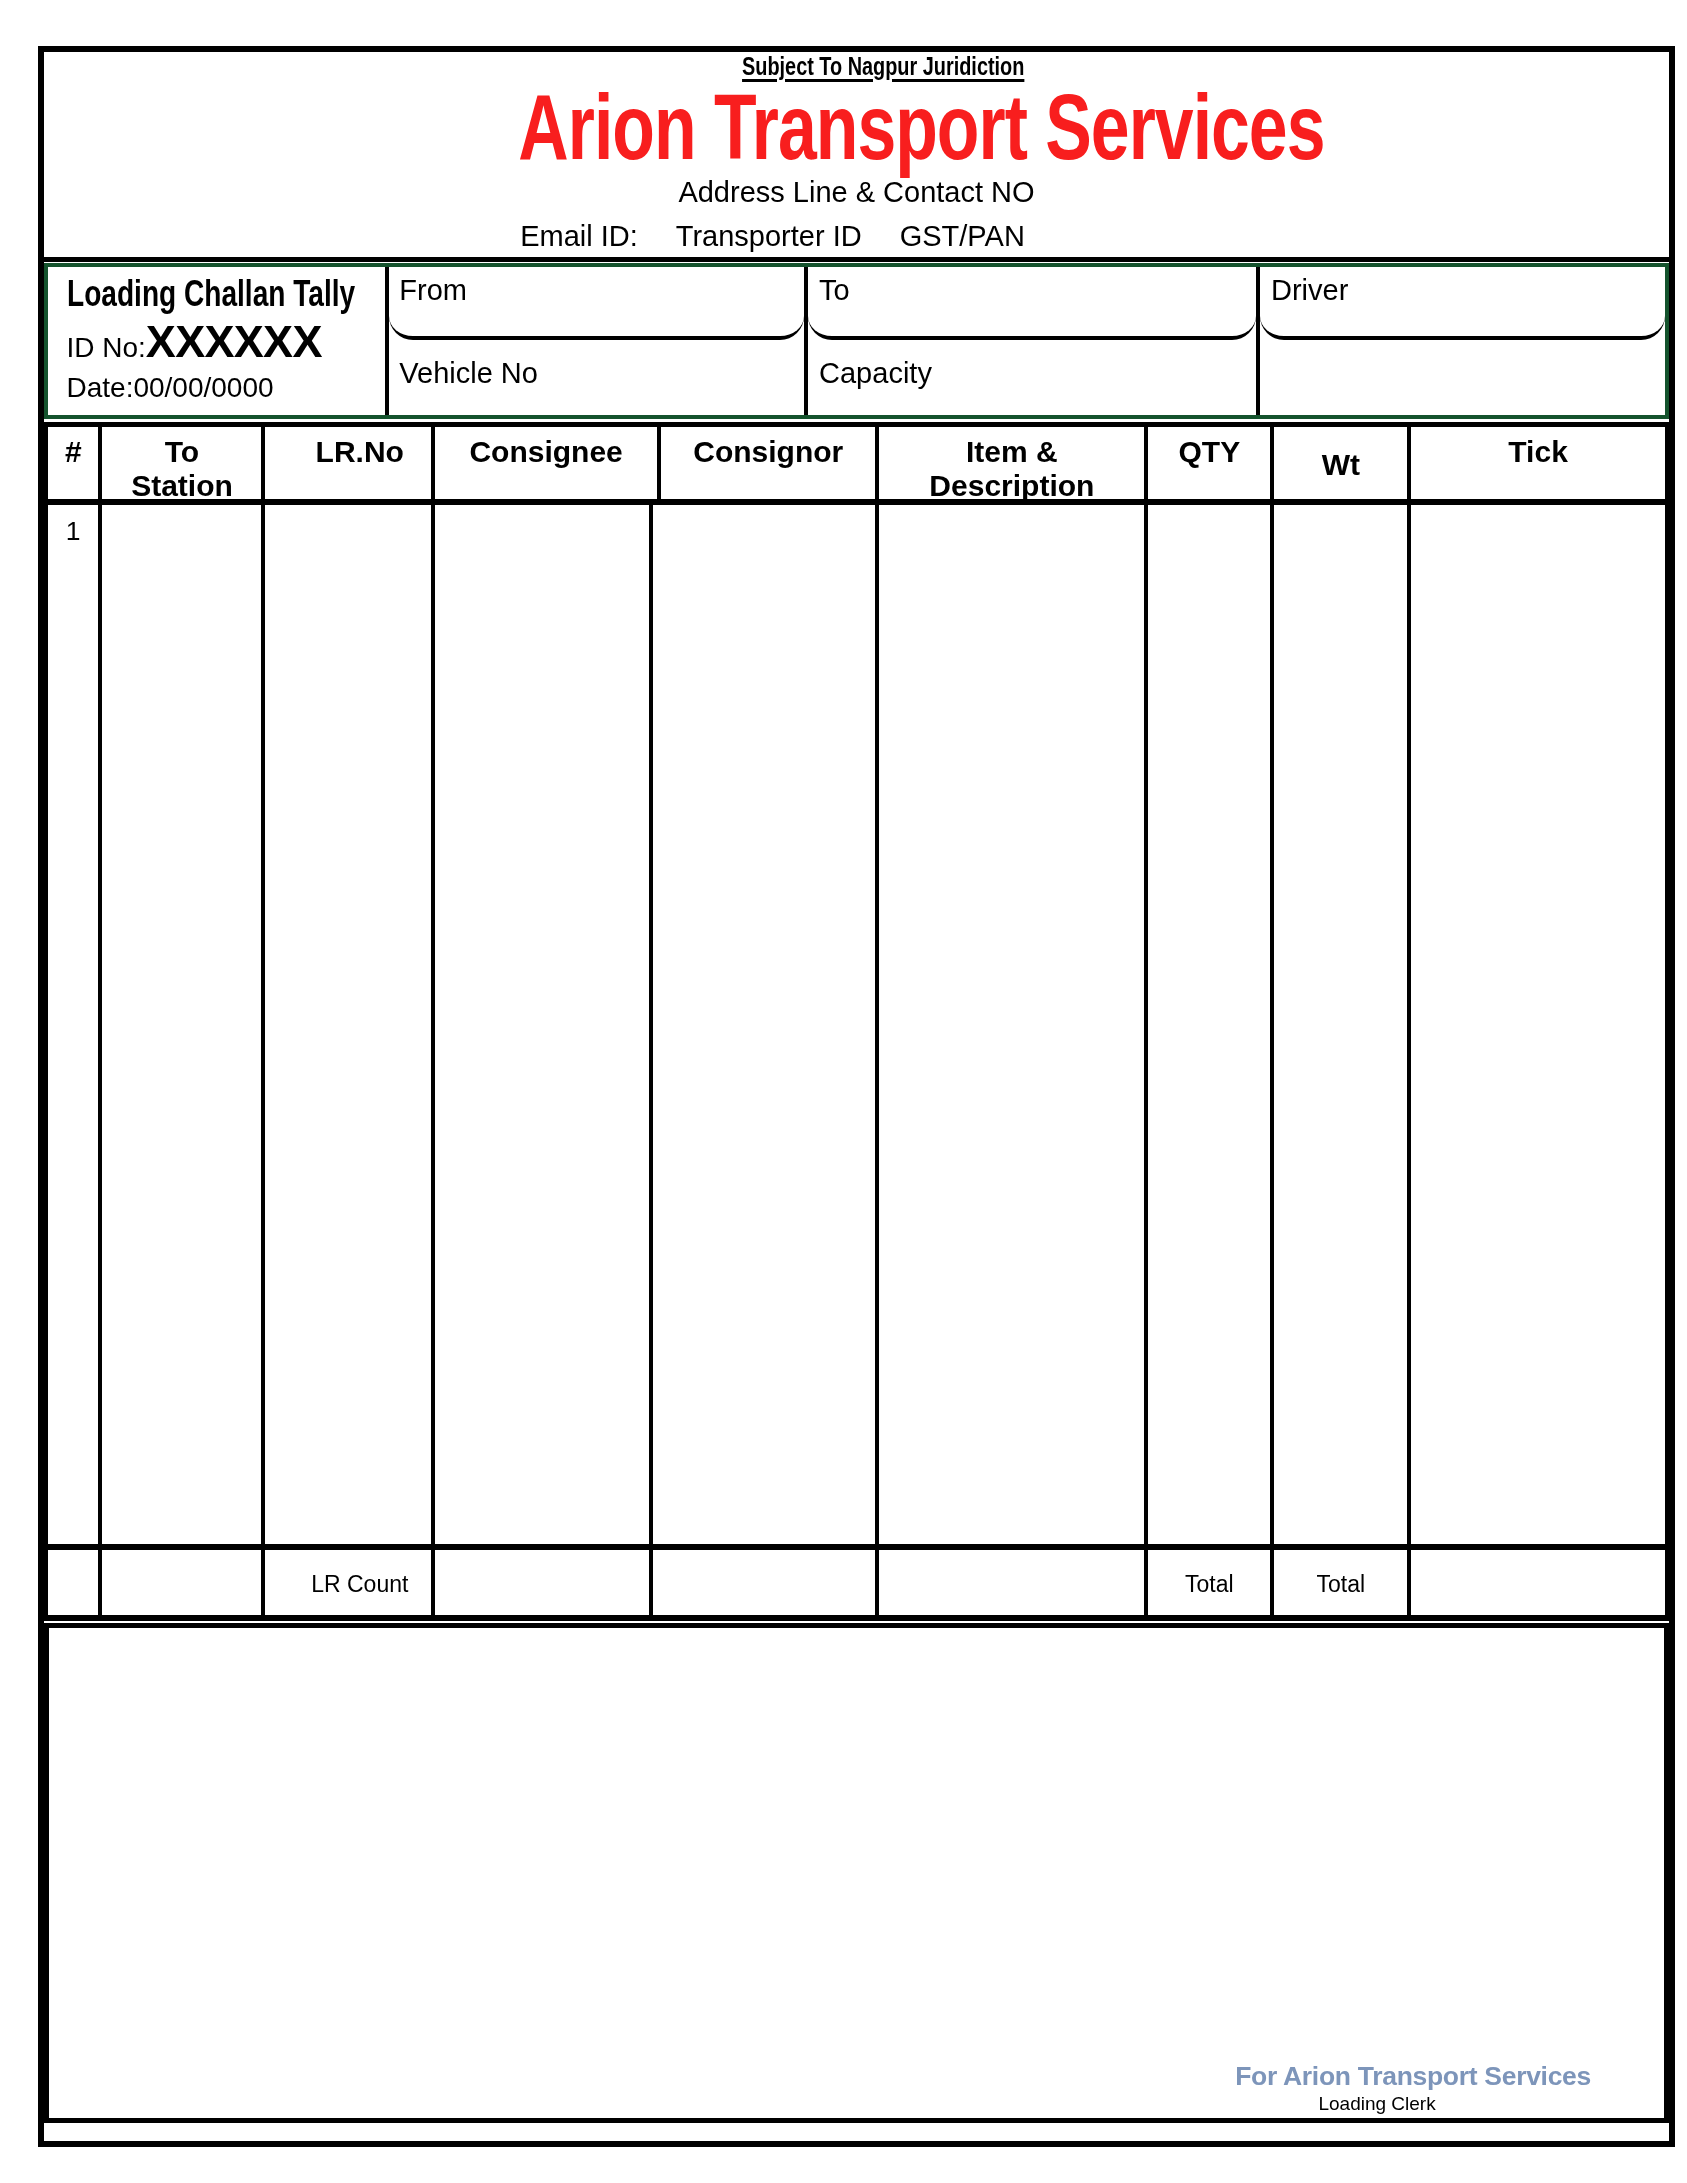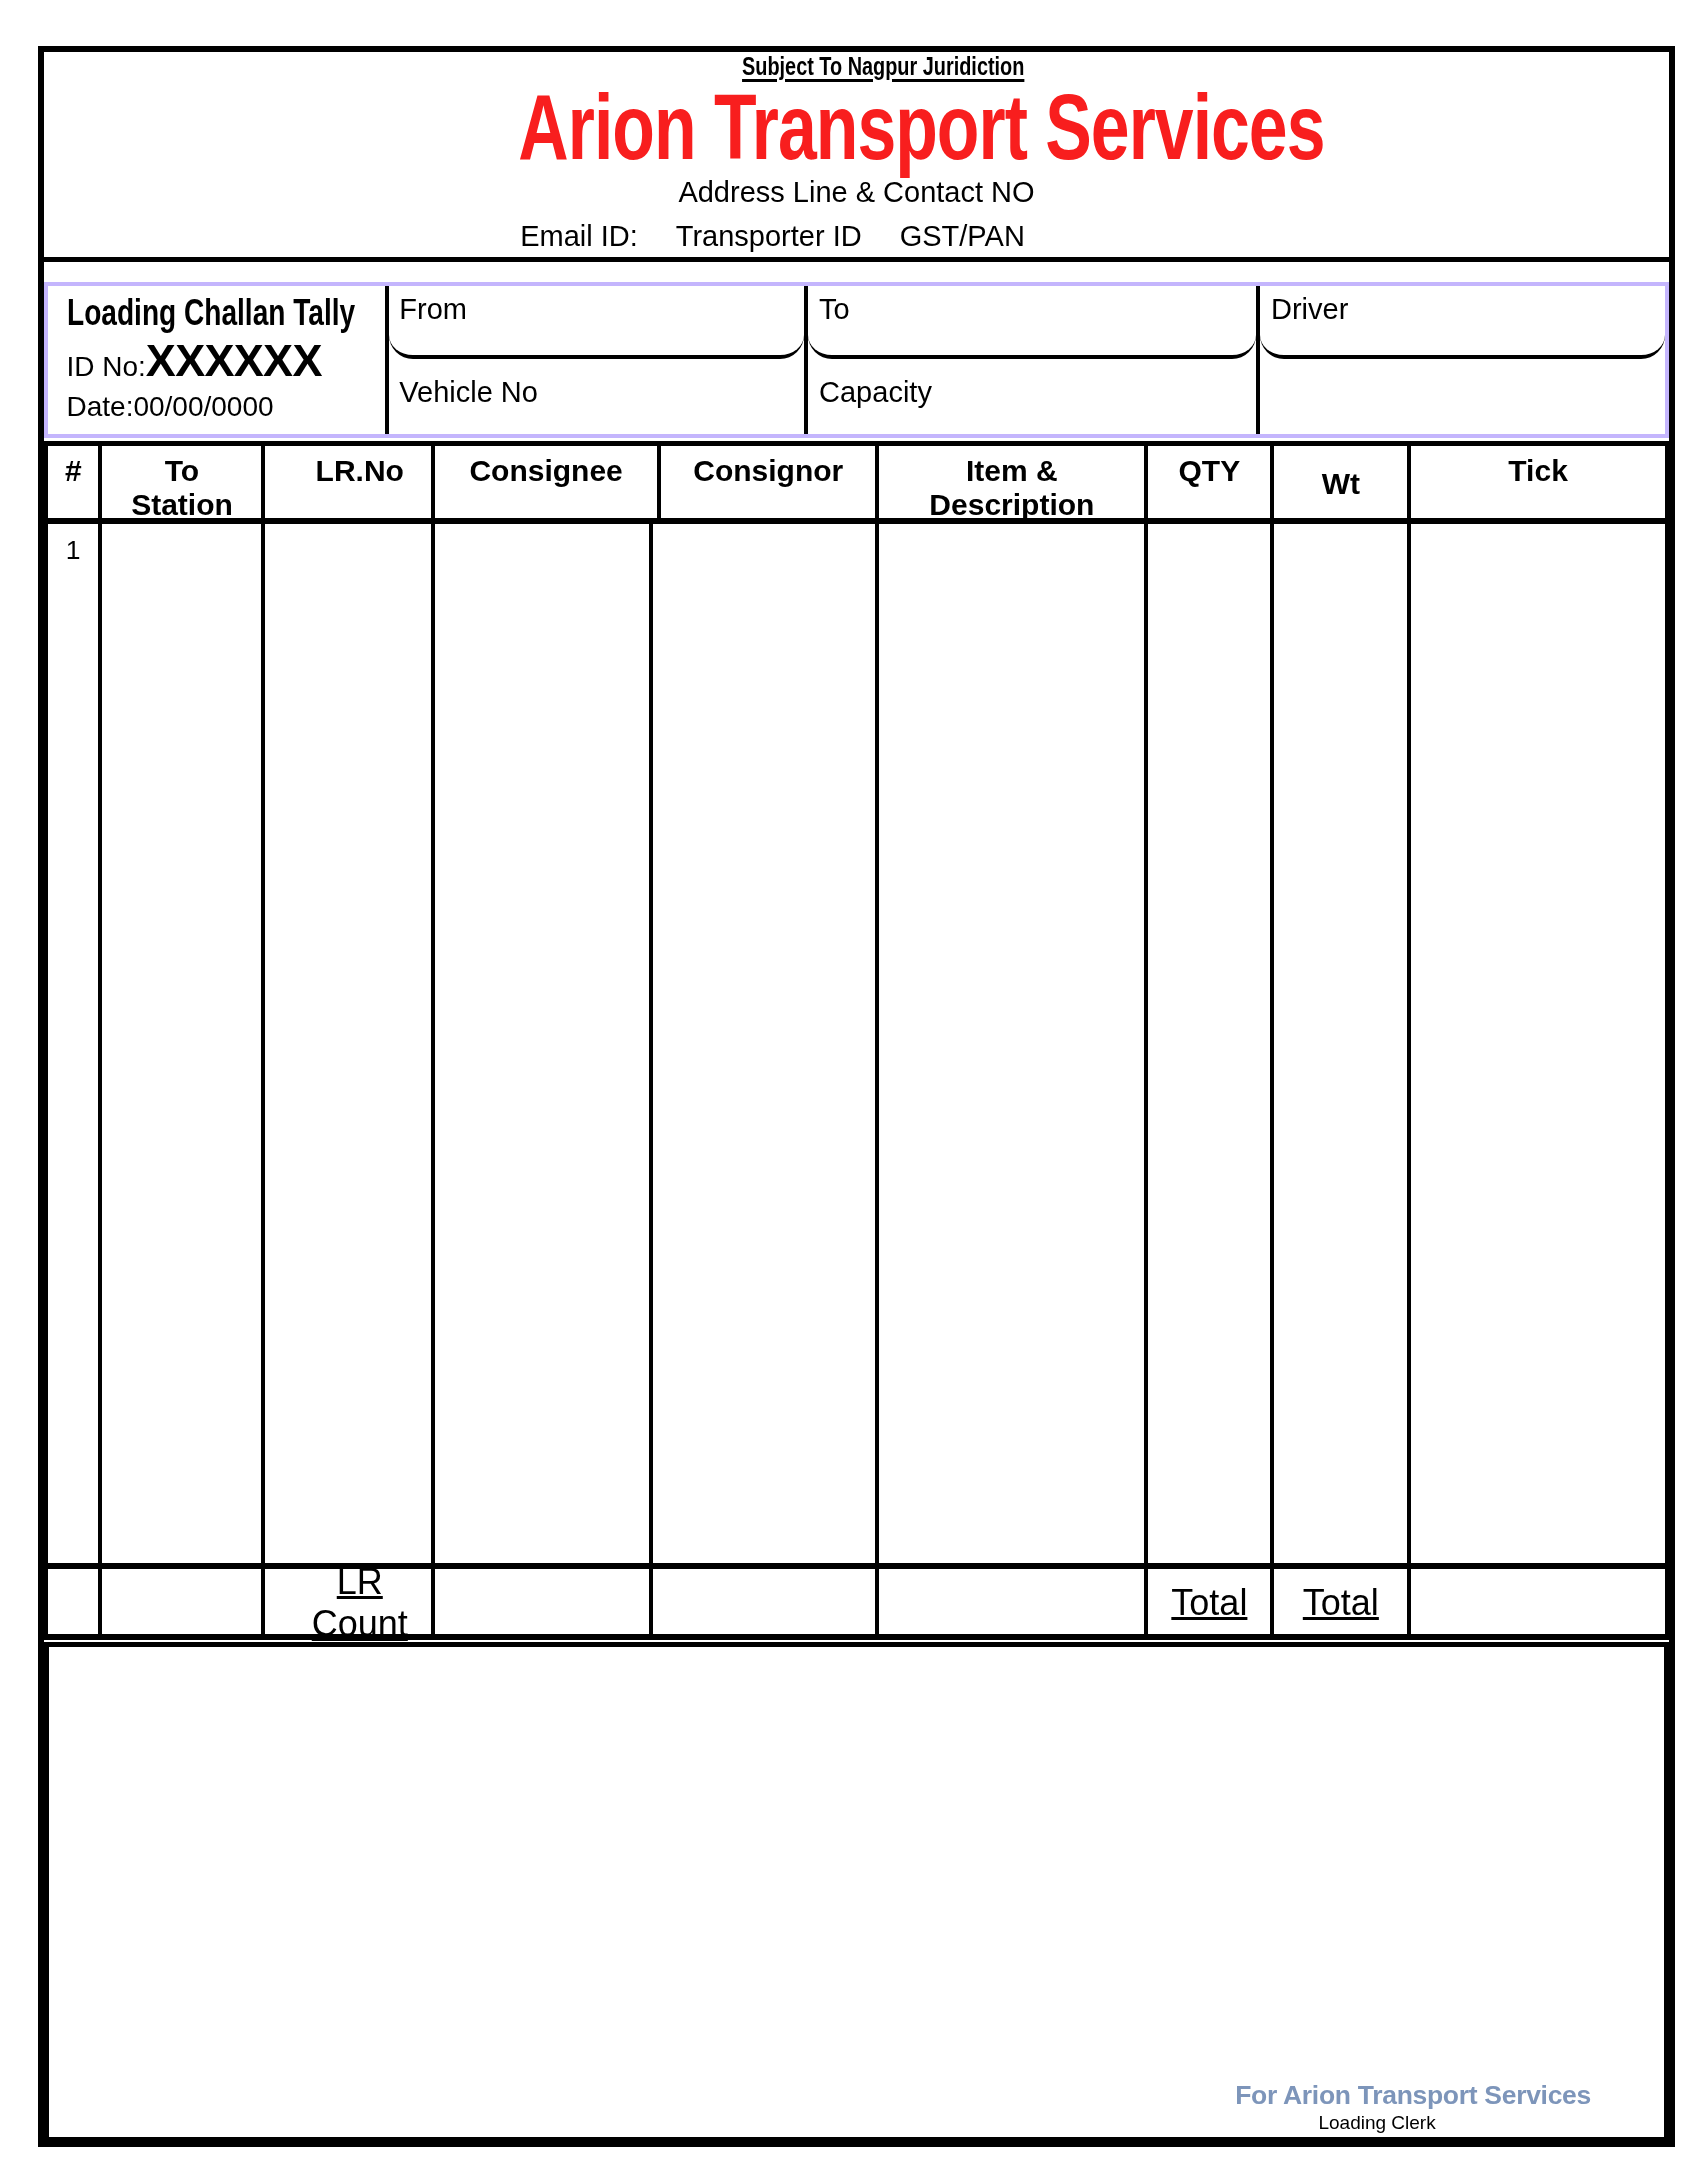--- a/index.html
+++ b/index.html
@@ -16,21 +16,21 @@
                       transform:scaleX(.75); text-decoration:underline;
                       text-decoration-thickness:2.6px; text-underline-offset:4px; }
   .title-row { text-align:center; position:relative; left:65px; height:94px; }
   .title-row h1 { display:inline-block; font-size:93px; line-height:93px; font-weight:bold;
                   white-space:nowrap; transform:scaleX(.75); letter-spacing:-1.3px; }
   .address-row { text-align:center; font-size:29px; line-height:33px; margin-top:1.3px; }
   .contact-row { display:flex; justify-content:center; gap:38px; font-size:29px; line-height:32px;
                  margin-top:10.6px; position:relative; left:-84px; }
 
   
-  .info-sec { margin-top:20px; height:156px; display:flex; border:4px solid #c4b5fd; }
+  .info-sec { margin-top:1px; height:156px; display:flex; border:4px solid #14532d; }
   .info-a { width:21.07%; border-right:4px solid #000; padding:8px 0 0 18.5px; overflow:hidden; }
   .doc-title { font-size:36px; font-weight:bold; line-height:38px; white-space:nowrap;
                transform:scaleX(.78); transform-origin:left center; }
   .id-line { margin-top:8px; font-size:28px; line-height:41px; white-space:nowrap; }
   .id-line .id-val { font-size:45px; font-weight:bold; letter-spacing:-0.7px; }
   .date-line { font-size:28px; line-height:34px; margin-top:2.6px; }
   .info-col { display:flex; flex-direction:column; }
   .info-b { width:25.96%; border-right:4px solid #000; }
   .info-c { width:27.95%; border-right:4px solid #000; }
   .info-d { flex:1; }
@@ -44,21 +44,21 @@
   .cell { border-right:4px solid #000; display:flex; justify-content:center;
           align-items:flex-start; text-align:center; }
   .cell:last-child { border-right:none; }
   .c0{width:3.37%;} .c1{width:10.08%;} .c2{width:10.49%;padding-left:23px;} .c3{width:13.50%;}
   .c4{width:13.98%;} .c5{width:16.63%;} .c6{width:7.80%;} .c7{width:8.46%;} .c8{width:15.69%;}
   .thead { height:78px; border-bottom:6.6px solid #000; font-weight:bold; font-size:30px; }
   .thead .cell { padding-top:8px; line-height:34px; white-space:pre-line; }
   .thead .cell-low { padding-top:21px; }
   .tbody { height:1045px; border-bottom:6.6px solid #000; }
   .tbody .cell { padding-top:12px; font-size:26.5px; line-height:29px; }
-  .tsum { height:65px; font-size:36px;text-decoration:underline; }
+  .tsum { height:65px; font-size:23px; }
   .tsum .cell { align-items:center; padding-top:4px; }
 
   
   .remarks-sec { margin-top:2.6px; border:5.3px solid #000; height:500px; position:relative; }
   .signature { position:absolute; bottom:2.6px; right:73px; text-align:center; }
   .sig-company { font-size:26.5px; font-weight:bold; line-height:32px; letter-spacing:-0.3px; }
   .sig-role { font-size:19px; line-height:24px; position:relative; left:-36px; }
 </style>
 </head>
 <body>

